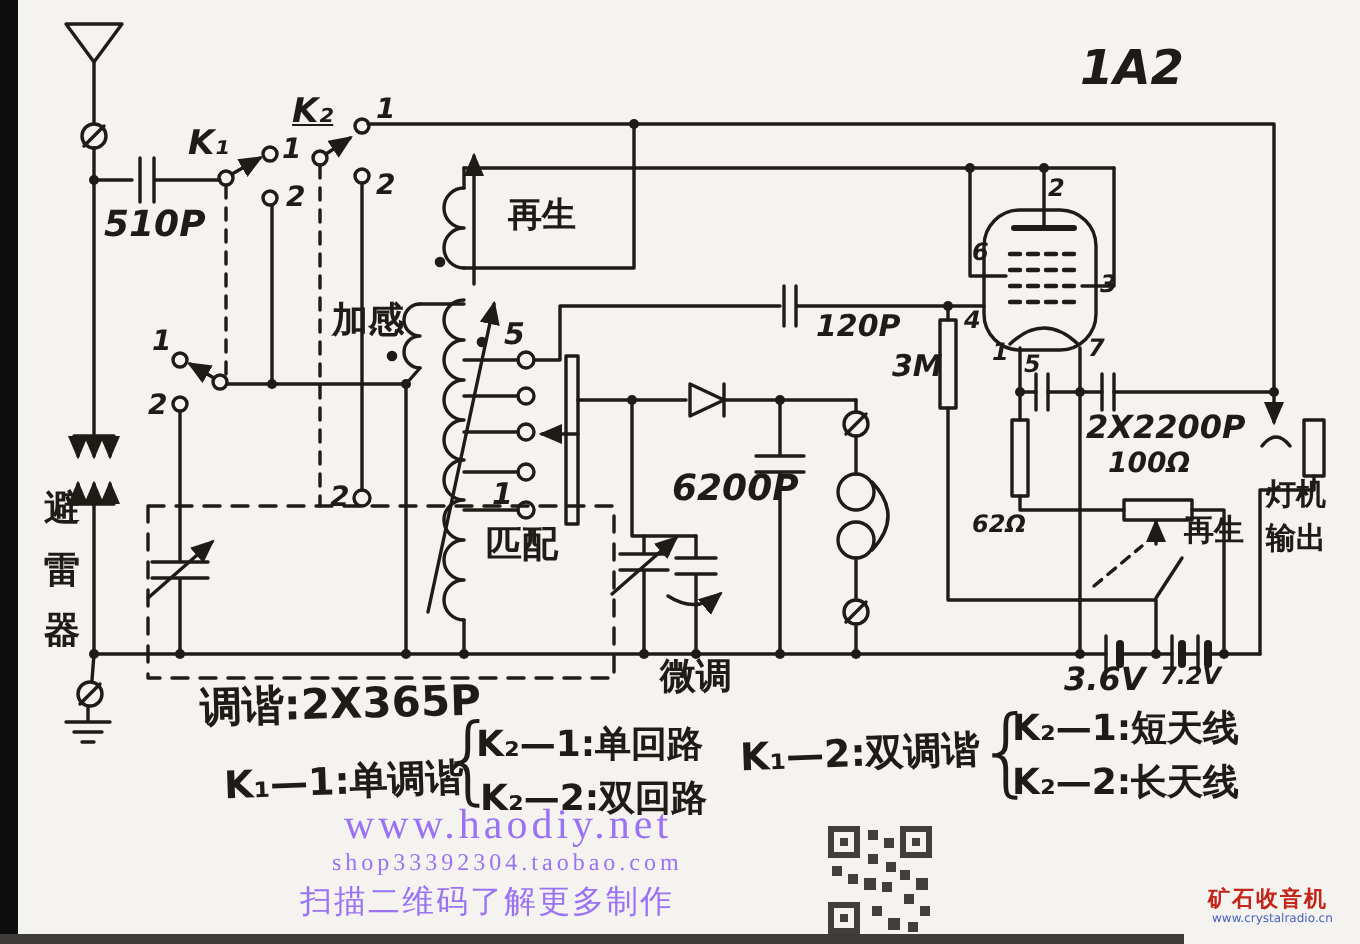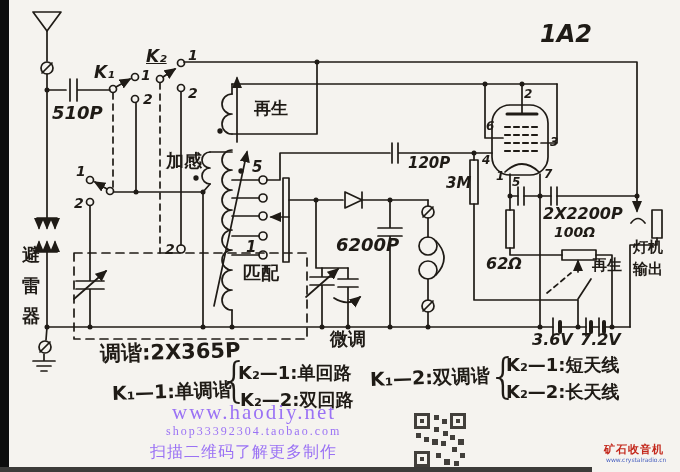--- a/index.html
+++ b/index.html
@@ -260,25 +260,25 @@
 <div class="lbl hand" style="left:446px;top:176px;font-size:15px;">3M</div>
 <div class="lbl hand" style="left:498px;top:22px;font-size:24px;margin-left:42px;">1A2</div>
 <div class="lbl pin" style="left:524px;top:88px;">2</div>
 <div class="lbl pin" style="left:486px;top:120px;">6</div>
 <div class="lbl pin" style="left:550px;top:136px;">3</div>
 <div class="lbl pin" style="left:482px;top:154px;">4</div>
 <div class="lbl pin" style="left:496px;top:170px;">1</div>
 <div class="lbl pin" style="left:512px;top:176px;">5</div>
 <div class="lbl pin" style="left:544px;top:168px;">7</div>
 <div class="lbl hand" style="left:543px;top:206px;font-size:16px;text-align:right;">2X2200P</div>
-<div class="lbl hand" style="left:486px;top:256px;font-size:16px;">62Ω</div>
+<div class="lbl hand" style="left:486px;top:256px;font-size:12px;">62Ω</div>
 <div class="lbl hand" style="left:554px;top:225px;font-size:14px;">100Ω</div>
 <div class="lbl cjk" style="left:592px;top:258px;font-size:15px;">再生</div>
 <div class="lbl hand" style="left:532px;top:332px;font-size:16px;">3.6V</div>
-<div class="lbl hand" style="left:580px;top:332px;font-size:16px;">7.2V</div>
+<div class="lbl hand" style="left:580px;top:332px;font-size:12px;">7.2V</div>
 <div class="lbl cjk" style="left:633px;top:240px;font-size:15px;">灯机</div>
 <div class="lbl cjk" style="left:633px;top:262px;font-size:15px;">输出</div>
 
 <div class="lbl cjk" style="left:112px;top:382px;font-size:19px;transform:rotate(-2deg);">K₁—1:单调谐</div>
 <div class="lbl brace" style="left:219px;top:356px;font-size:48px;">{</div>
 <div class="lbl cjk" style="left:238px;top:364px;font-size:18px;">K₂—1:单回路</div>
 <div class="lbl cjk" style="left:240px;top:391px;font-size:18px;">K₂—2:双回路</div>
 <div class="lbl cjk" style="left:370px;top:368px;font-size:19px;transform:rotate(-2deg);">K₁—2:双调谐</div>
 <div class="lbl brace" style="left:488px;top:352px;font-size:48px;">{</div>
 <div class="lbl cjk" style="left:506px;top:356px;font-size:18px;">K₂—1:短天线</div>

